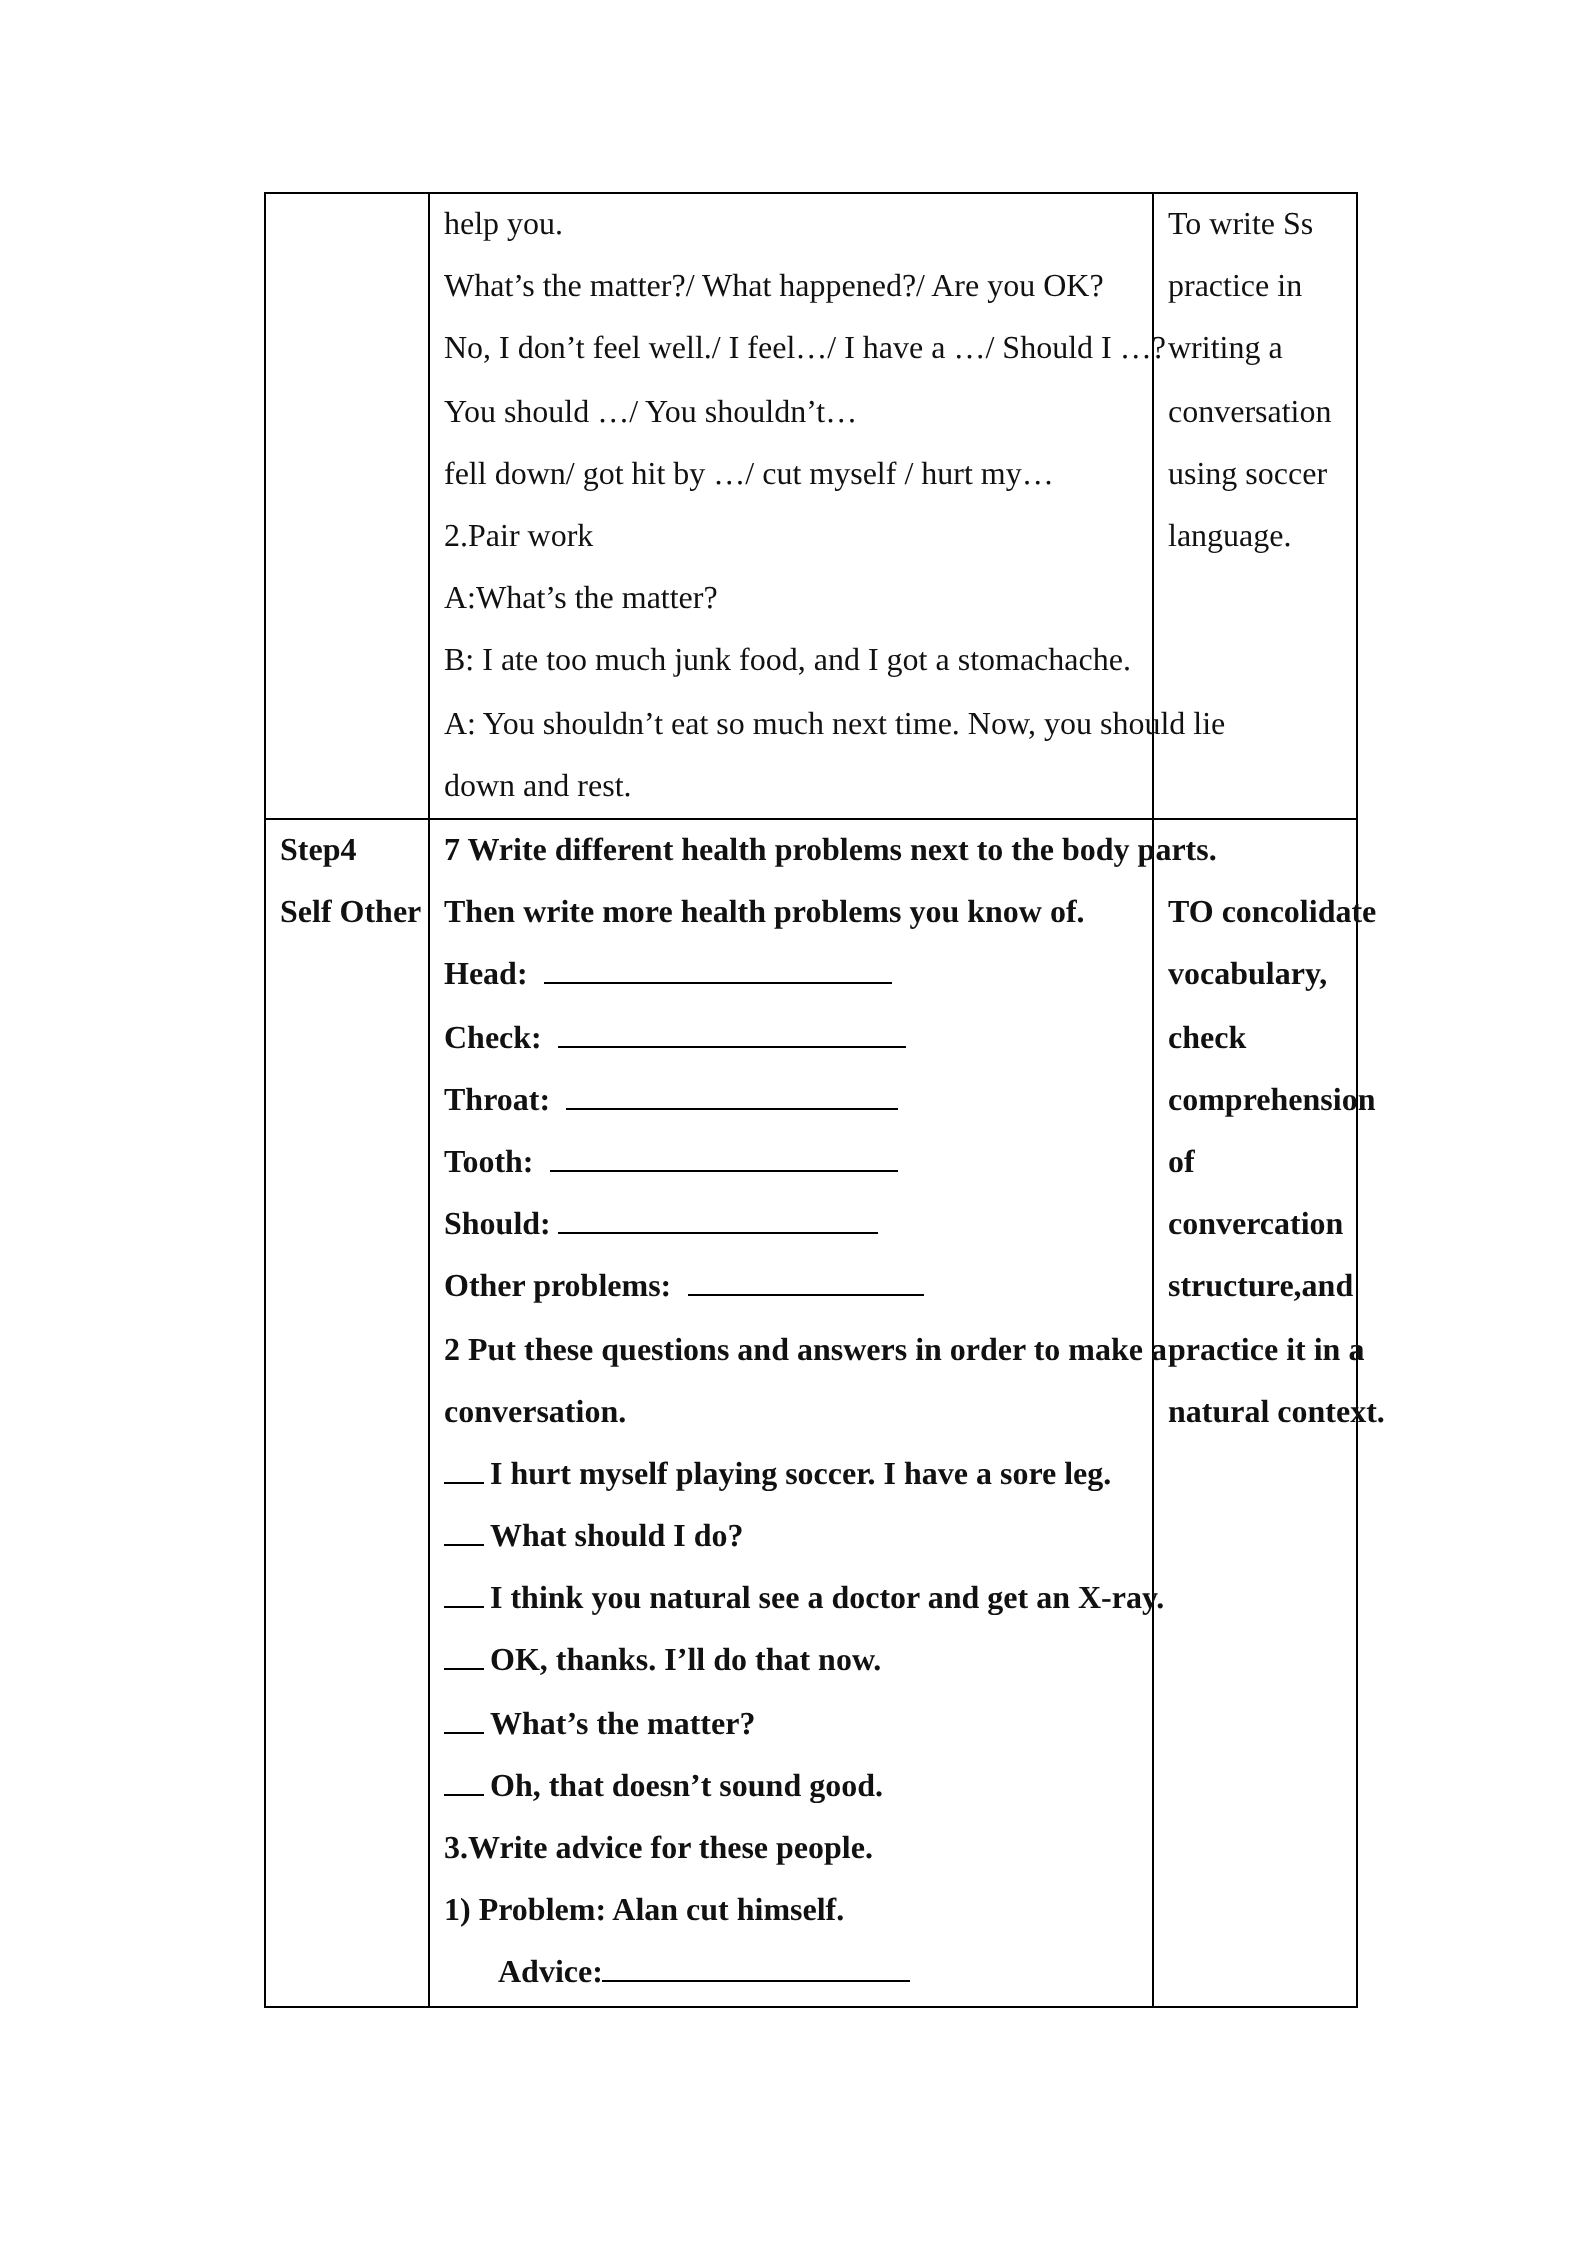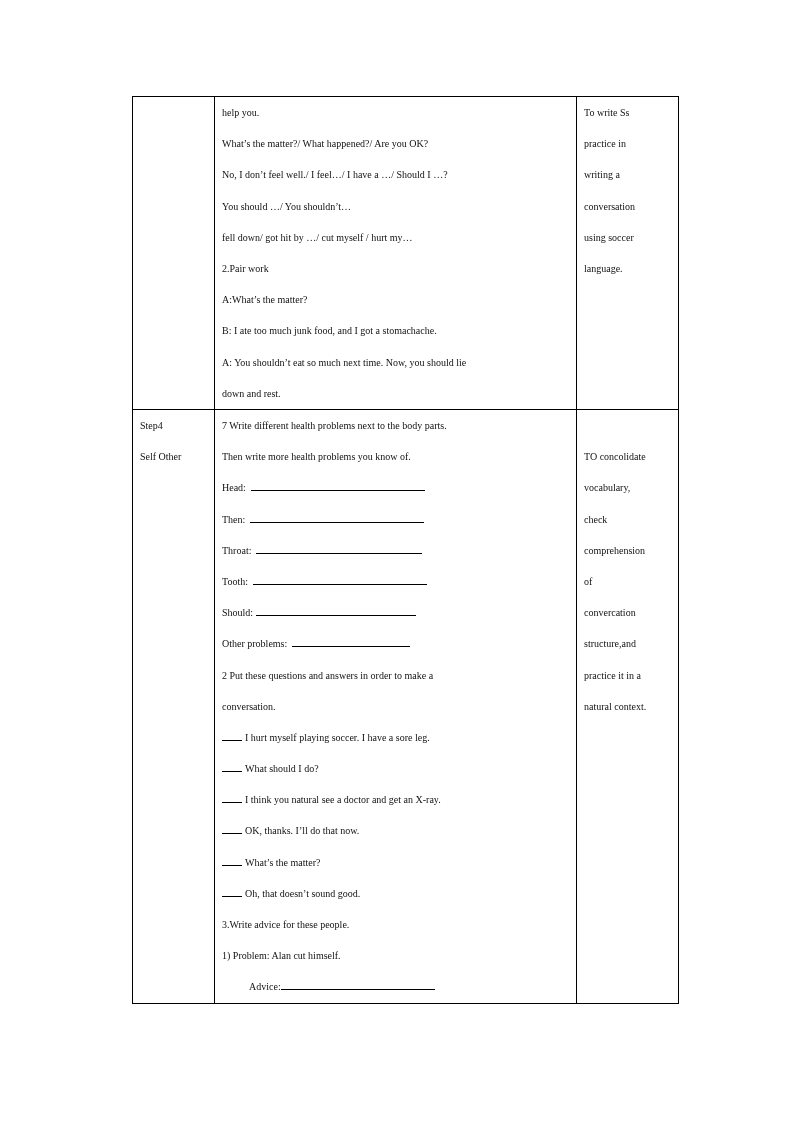--- a/index.html
+++ b/index.html
@@ -4,31 +4,31 @@
   <style>
     html, body { margin: 0; padding: 0; background: #ffffff; }
     body { width: 794px; height: 1123px; position: relative; font-family: "Liberation Serif", "DejaVu Serif", serif; color: #111; }
     .page { position: absolute; left: 0; top: 0; width: 794px; height: 1123px; background: #fff; }
     table.lesson {
       position: absolute; left: 132px; top: 96px;
       width: 546px; border-collapse: collapse; table-layout: fixed;
     }
     table.lesson td {
       border: 1px solid #000; vertical-align: top; padding: 0;
-      font-size: 10px; line-height: 31.2px;
+      font-size: 16px; line-height: 31.2px;
     }
     col.c1 { width: 82px; }
     col.c2 { width: 362px; }
     col.c3 { width: 102px; }
     .cell-inner { padding: 0 6px 0 7px; }
     .line { white-space: nowrap; height: 31.2px; }
     .blank { display: inline-block; border-bottom: 1px solid #000; height: 14px; vertical-align: baseline; }
     .short-blank { display: inline-block; border-bottom: 1px solid #000; width: 20px; height: 14px; margin-right: 3px; }
     .row1 td { height: 312px; }
-    .row2 td { height: 591px; }
+    .row2 td { height: 591px; font-weight: bold; }
     .indent { padding-left: 27px; }
     .purpose .line { white-space: nowrap; }
   </style>
 </head>
 <body>
 
 <div class="page">
   <table class="lesson">
     <colgroup>
         <col class="c1">
@@ -75,21 +75,21 @@
       <td>
         <div class="cell-inner">
           <div class="line">7 Write  different health  problems next to the body parts.</div>
           <div class="line">Then write more health problems you know of.</div>
 
           <div class="line">
             <span>Head:</span>&nbsp;
             <span class="blank" style="width:174px"></span>
           </div>
           <div class="line">
-            <span>Then:</span>&nbsp;
+            <span>Check:</span>&nbsp;
             <span class="blank" style="width:174px"></span>
           </div>
           <div class="line">
             <span>Throat:</span>&nbsp;
             <span class="blank" style="width:166px"></span>
           </div>
           <div class="line">
             <span>Tooth:</span>&nbsp;
             <span class="blank" style="width:174px"></span>
           </div>

